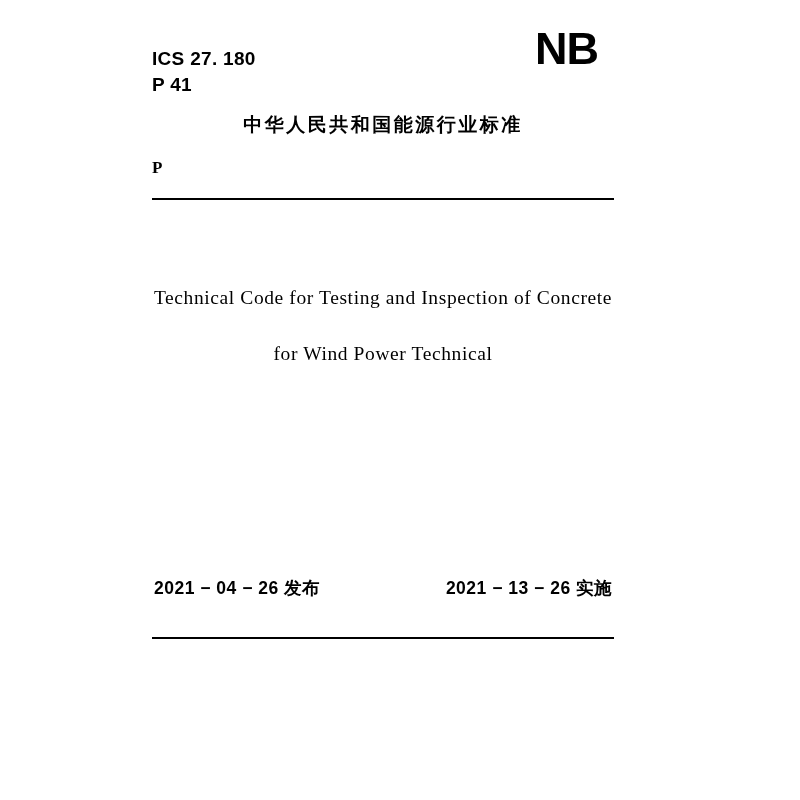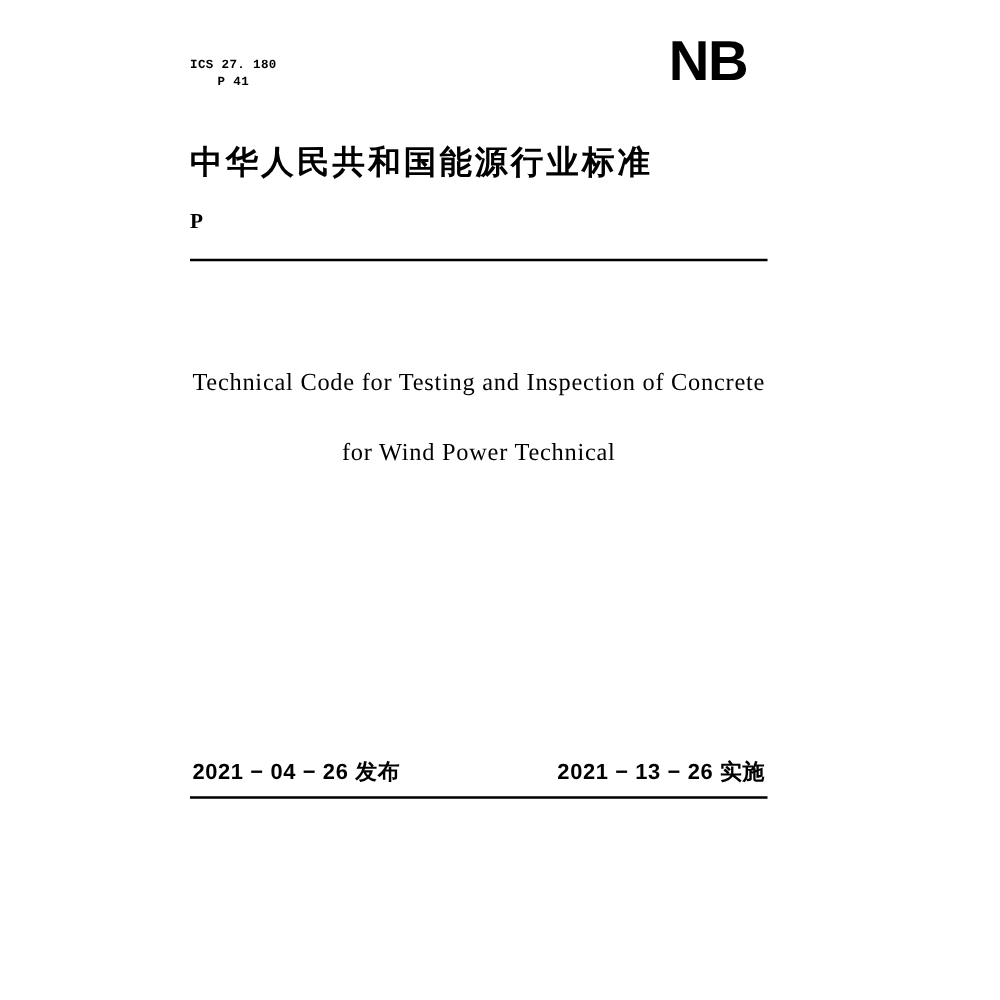--- a/index.html
+++ b/index.html
@@ -30,43 +30,42 @@
 
   
   .top-row {
     position: relative;
     height: 110px;
   }
   .ics-block {
     position: absolute;
     left: 0;
     top: 46px;
-    font-family: Liberation Mono, monospace;
-    font-weight: bold;
-    font-size: 10px;
+    font-family: Liberation Sans, sans-serif;
+    font-weight: bold;
+    font-size: 19px;
     line-height: 1.35;
     letter-spacing: 0.3px;
-    text-align: center;
   }
   .nb-logo {
     position: absolute;
     right: 16px;
     top: 26px;
     font-family: "Liberation Sans", sans-serif;
     font-weight: bold;
     font-size: 45px;
     letter-spacing: -1px;
     line-height: 1;
   }
 
   .org-line {
-    text-align: left;
+    text-align: center;
     font-family: "DejaVu Sans", sans-serif;
     font-weight: bold;
-    font-size: 26px;
+    font-size: 19px;
     letter-spacing: 2.5px;
     margin-top: 2px;
   }
 
   .std-row {
     position: relative;
     height: 34px;
     margin-top: 20px;
   }
   .std-p {
@@ -115,21 +114,21 @@
   }
   .title-en div {
     white-space: nowrap;
     margin-top: 25px;
   }
 
   
   .dates-row {
     position: absolute;
     left: 0;
-    top: 605px;
+    top: 576px;
     width: 462px;
     height: 30px;
   }
   .date-left {
     position: absolute;
     left: 2px;
     top: 0;
     font-family: "Liberation Sans", sans-serif;
     font-weight: bold;
     font-size: 17.5px;

